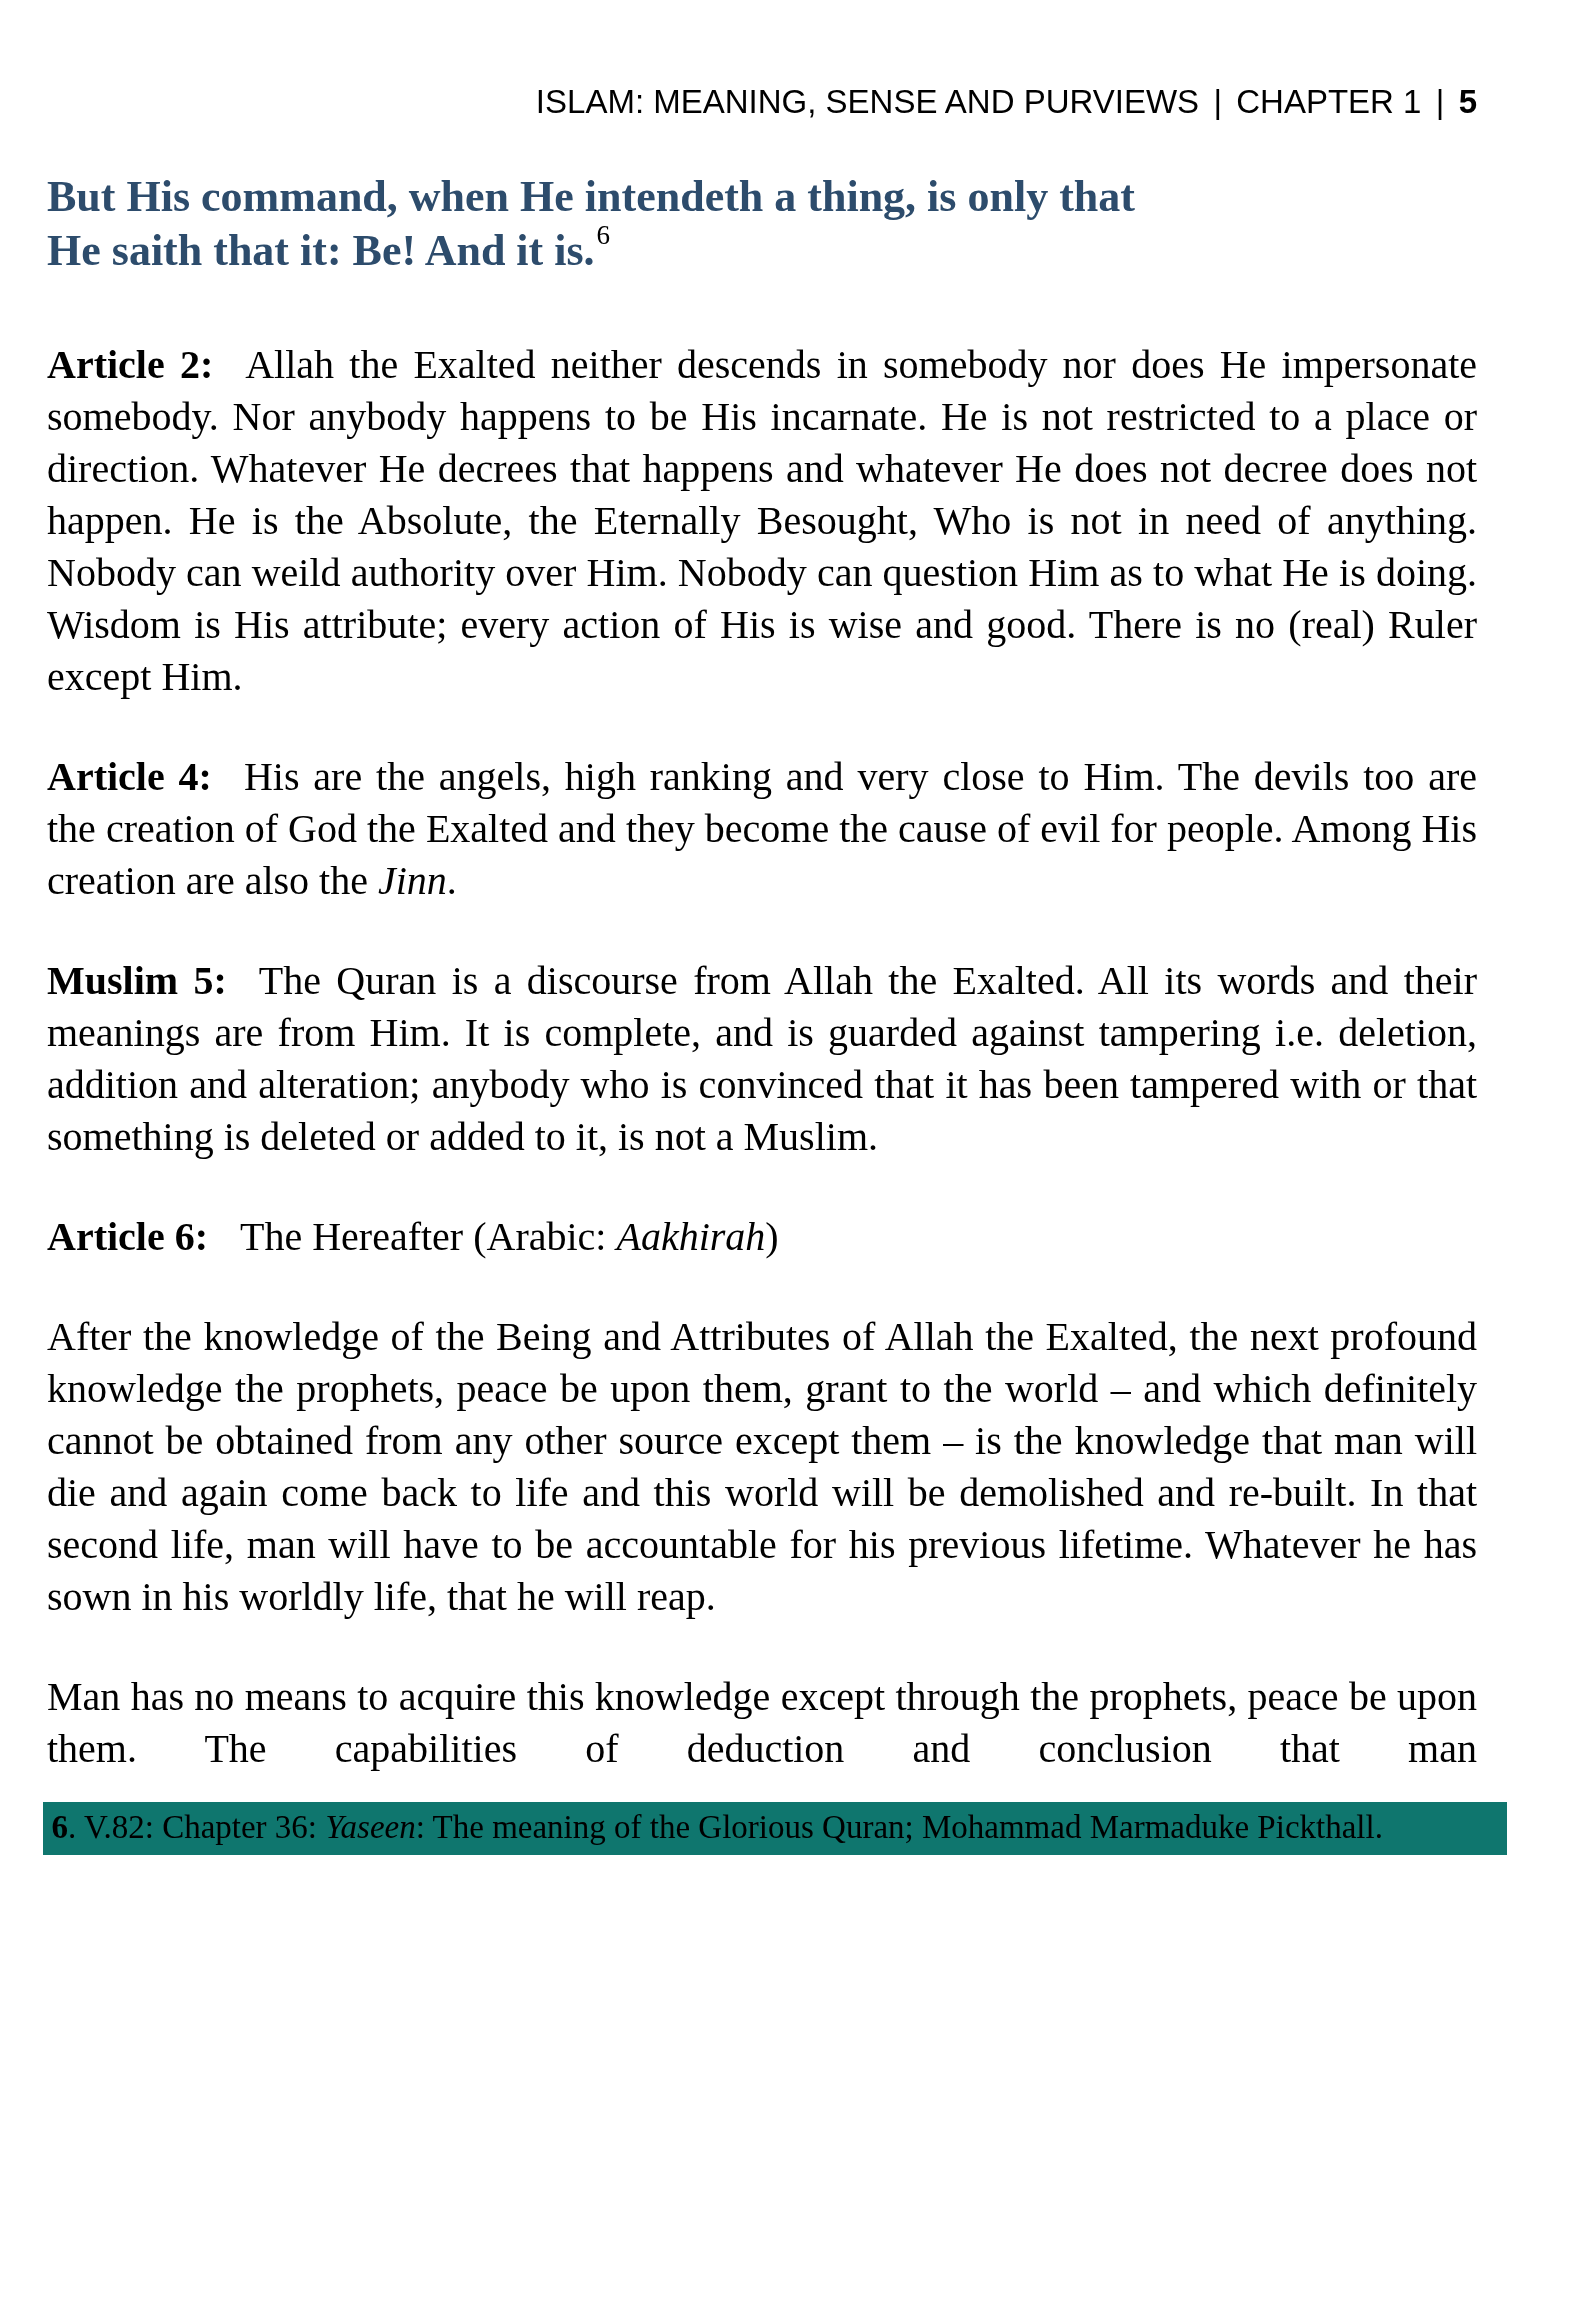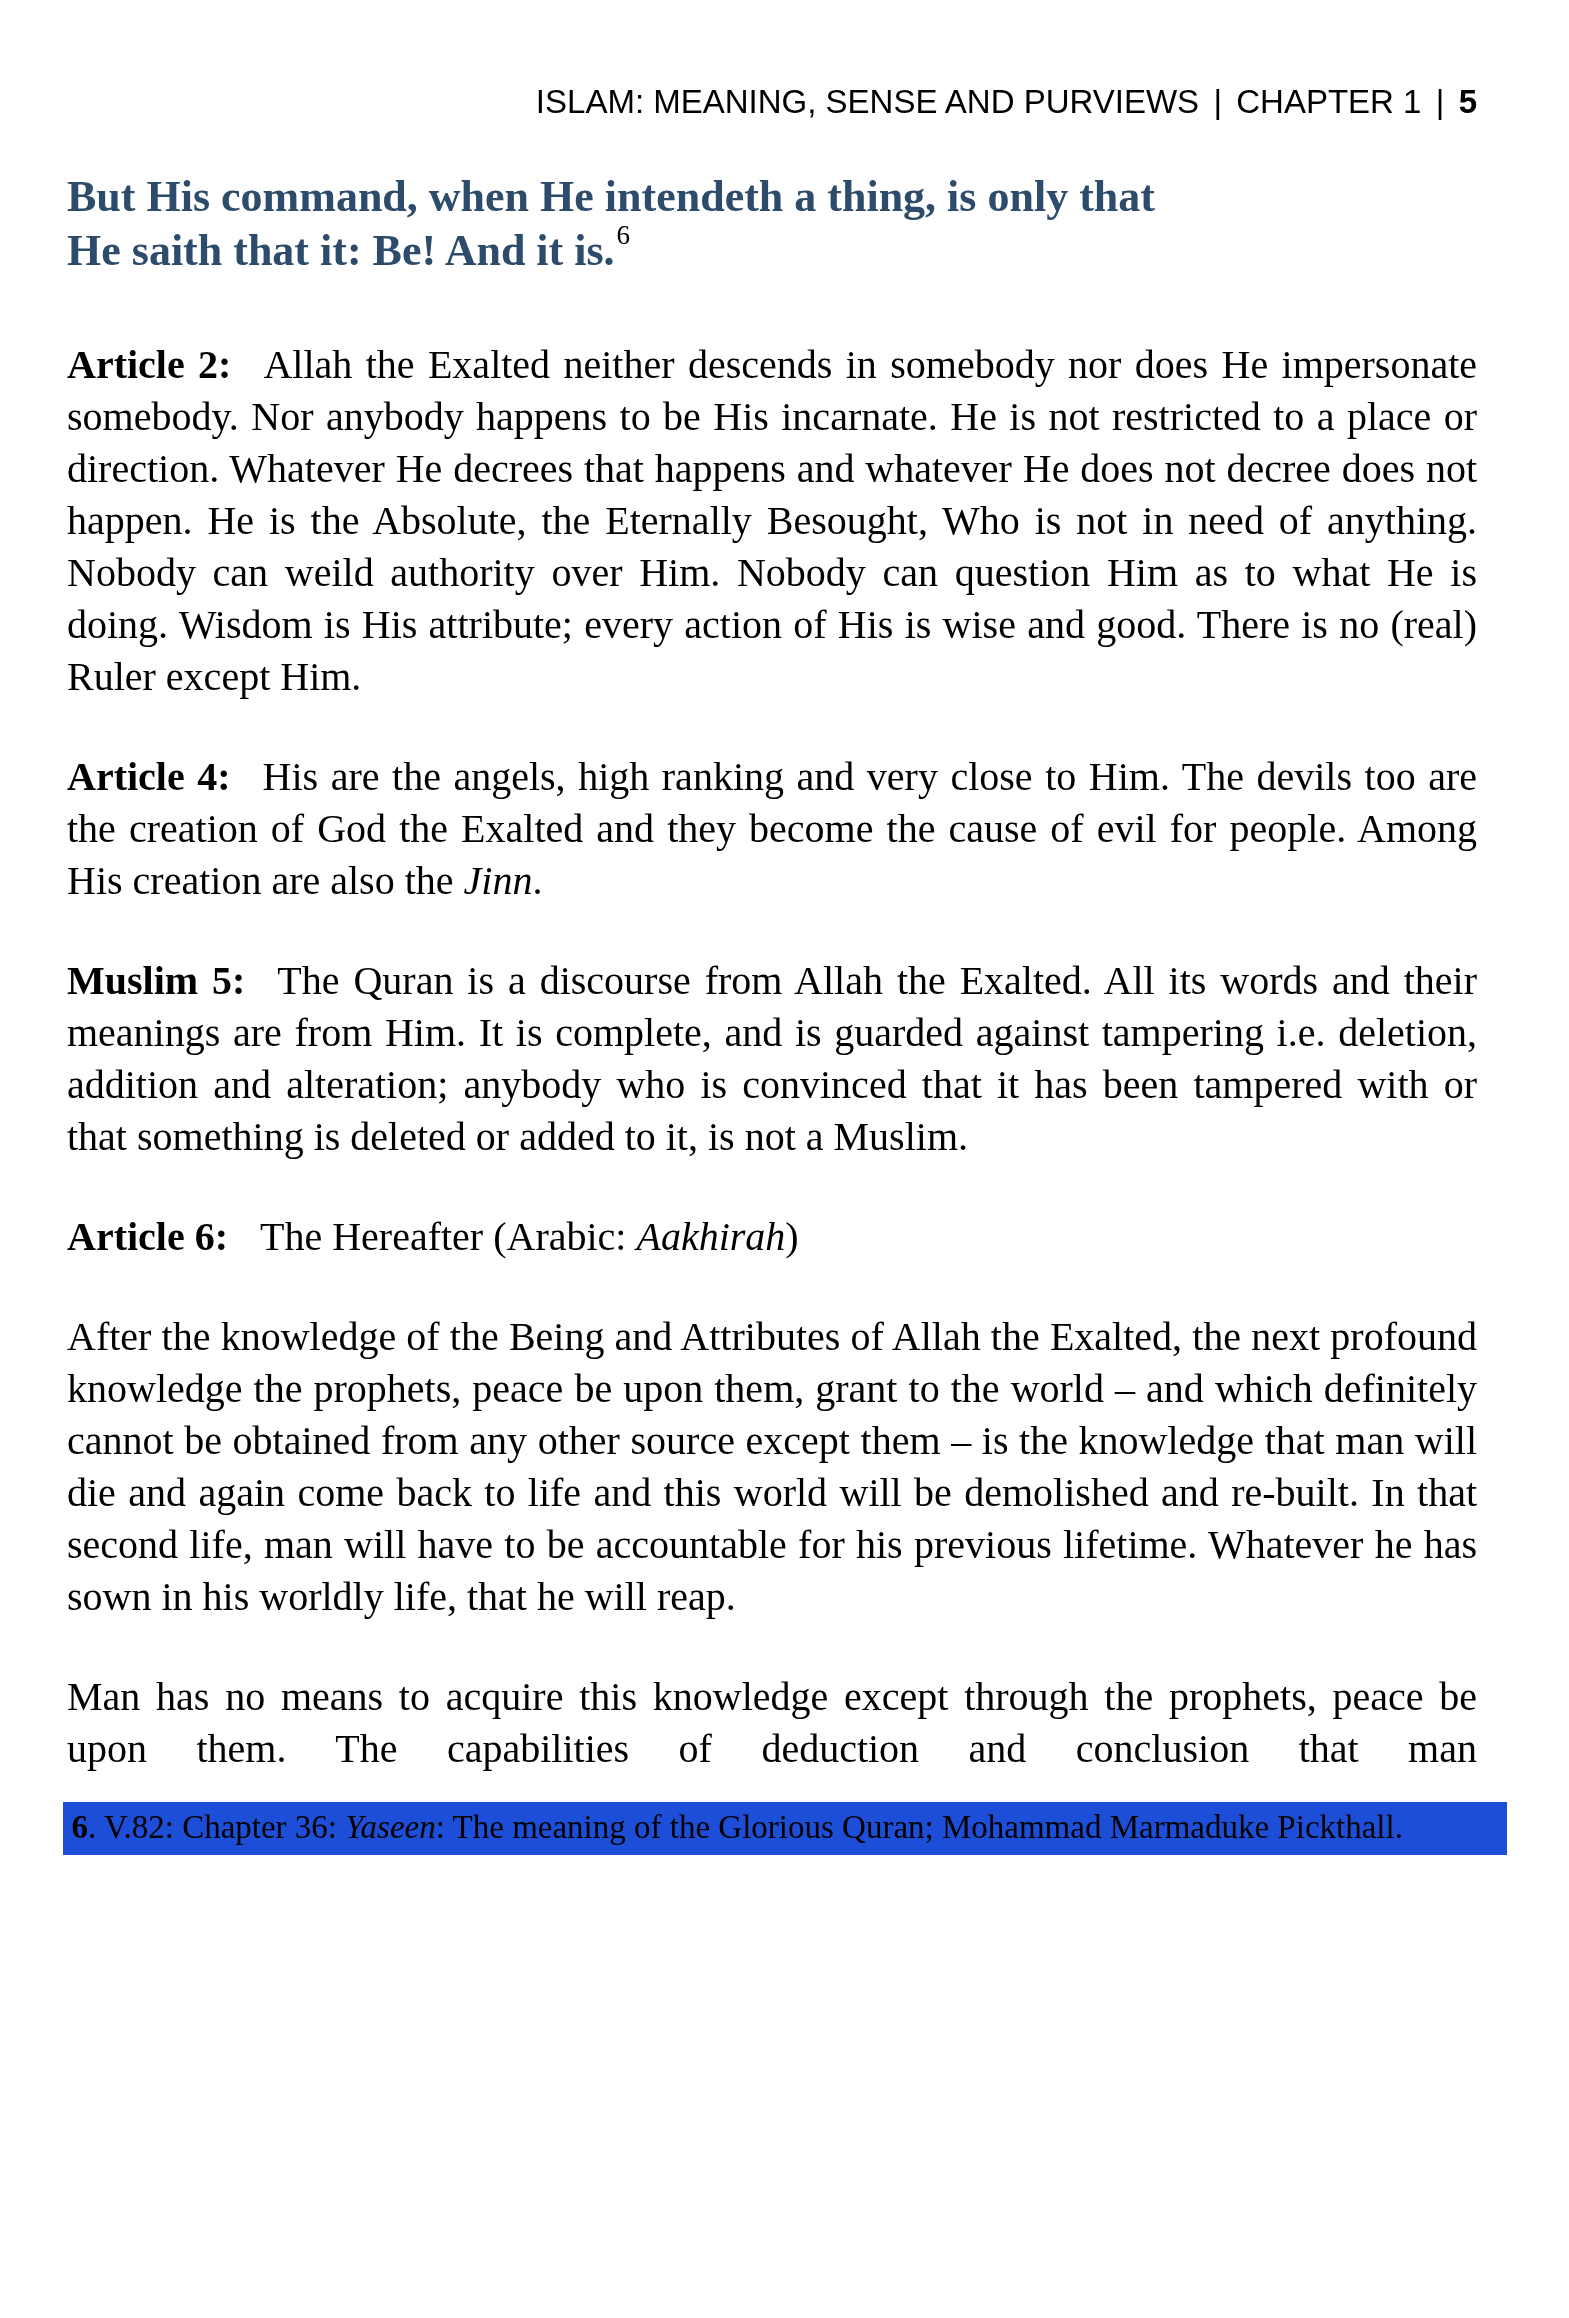--- a/index.html
+++ b/index.html
@@ -5,21 +5,21 @@
   html, body {
     margin: 0;
     padding: 0;
     background: #ffffff;
   }
   .page {
     position: relative;
     width: 1570px;
     height: 1976px;
     box-sizing: border-box;
-    padding: 84px 93px 0 67px;
+    padding: 84px 93px 0 47px;
     background: #ffffff;
     font-family: "Liberation Serif", serif;
     font-size: 40px;
     color: #000000;
     overflow: hidden;
   }
   .running-header {
     font-family: "Liberation Sans", sans-serif;
     font-size: 33px;
     line-height: 36px;
@@ -64,21 +64,21 @@
   }
   .article-label {
     font-weight: 700;
     margin-right: 32px;
   }
   .ital {
     font-style: italic;
   }
   .footnote {
     margin: 27px -30px 0 -4.5px;
-    background: #1d4ed8;
+    background: #0f766e;
     font-size: 33px;
     line-height: 41px;
     padding: 5.4px 12.5px 7.1px 9px;
     text-align: justify;
   }
   .footnote .fn-num {
     font-weight: 700;
   }
 </style>
 </head>

